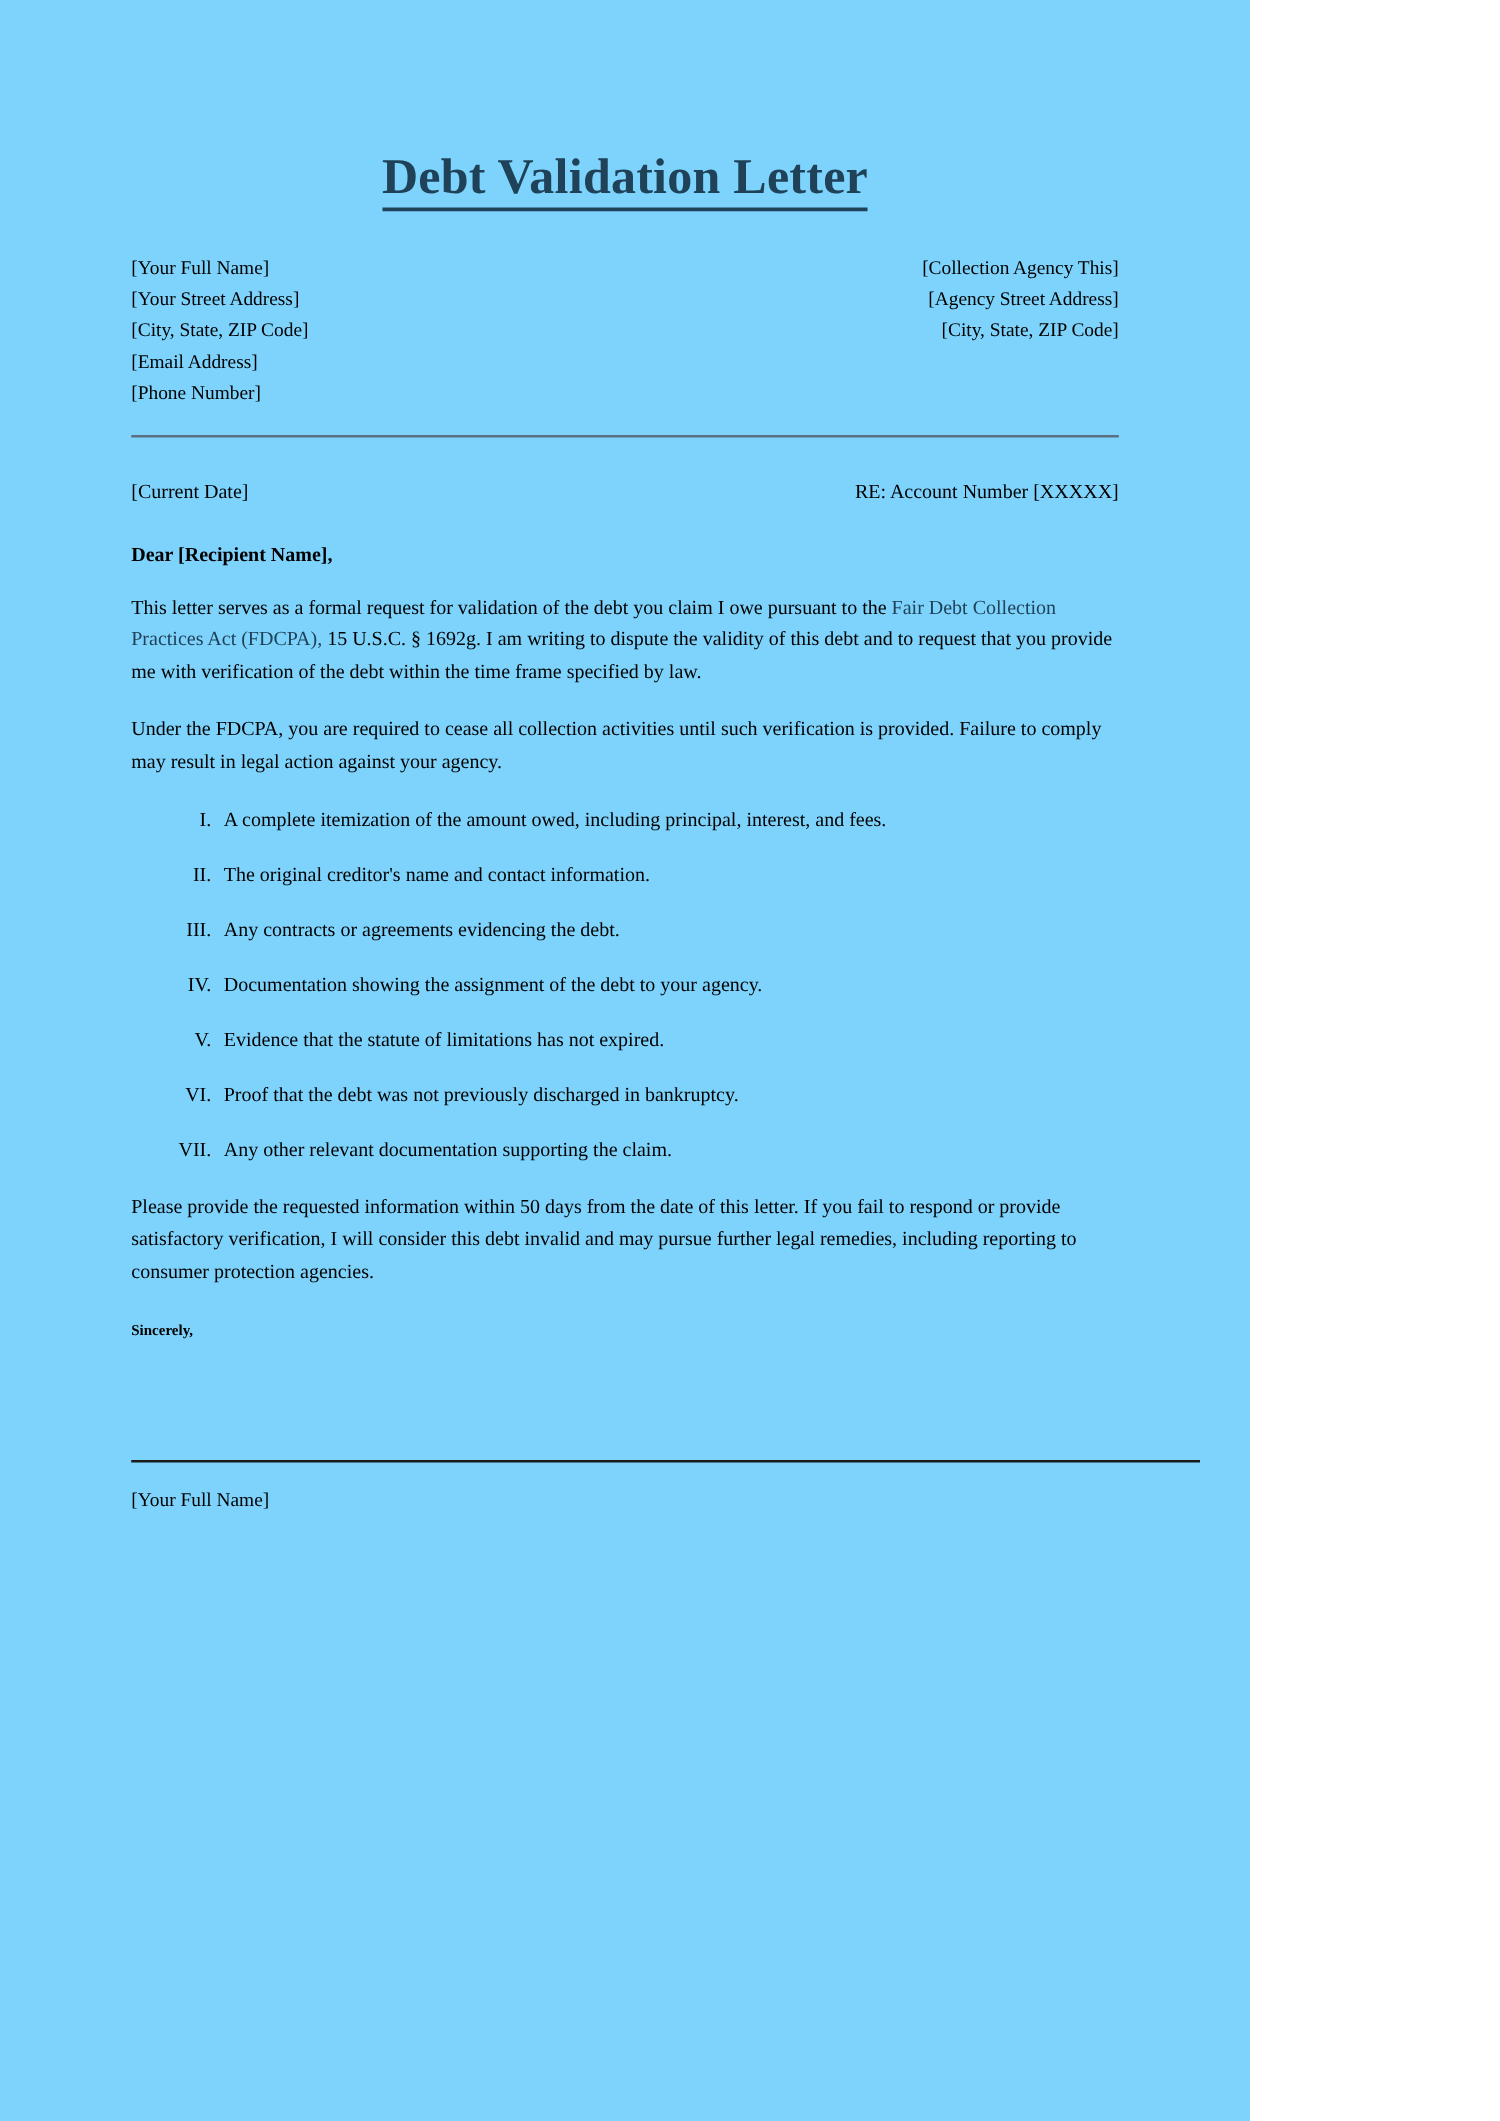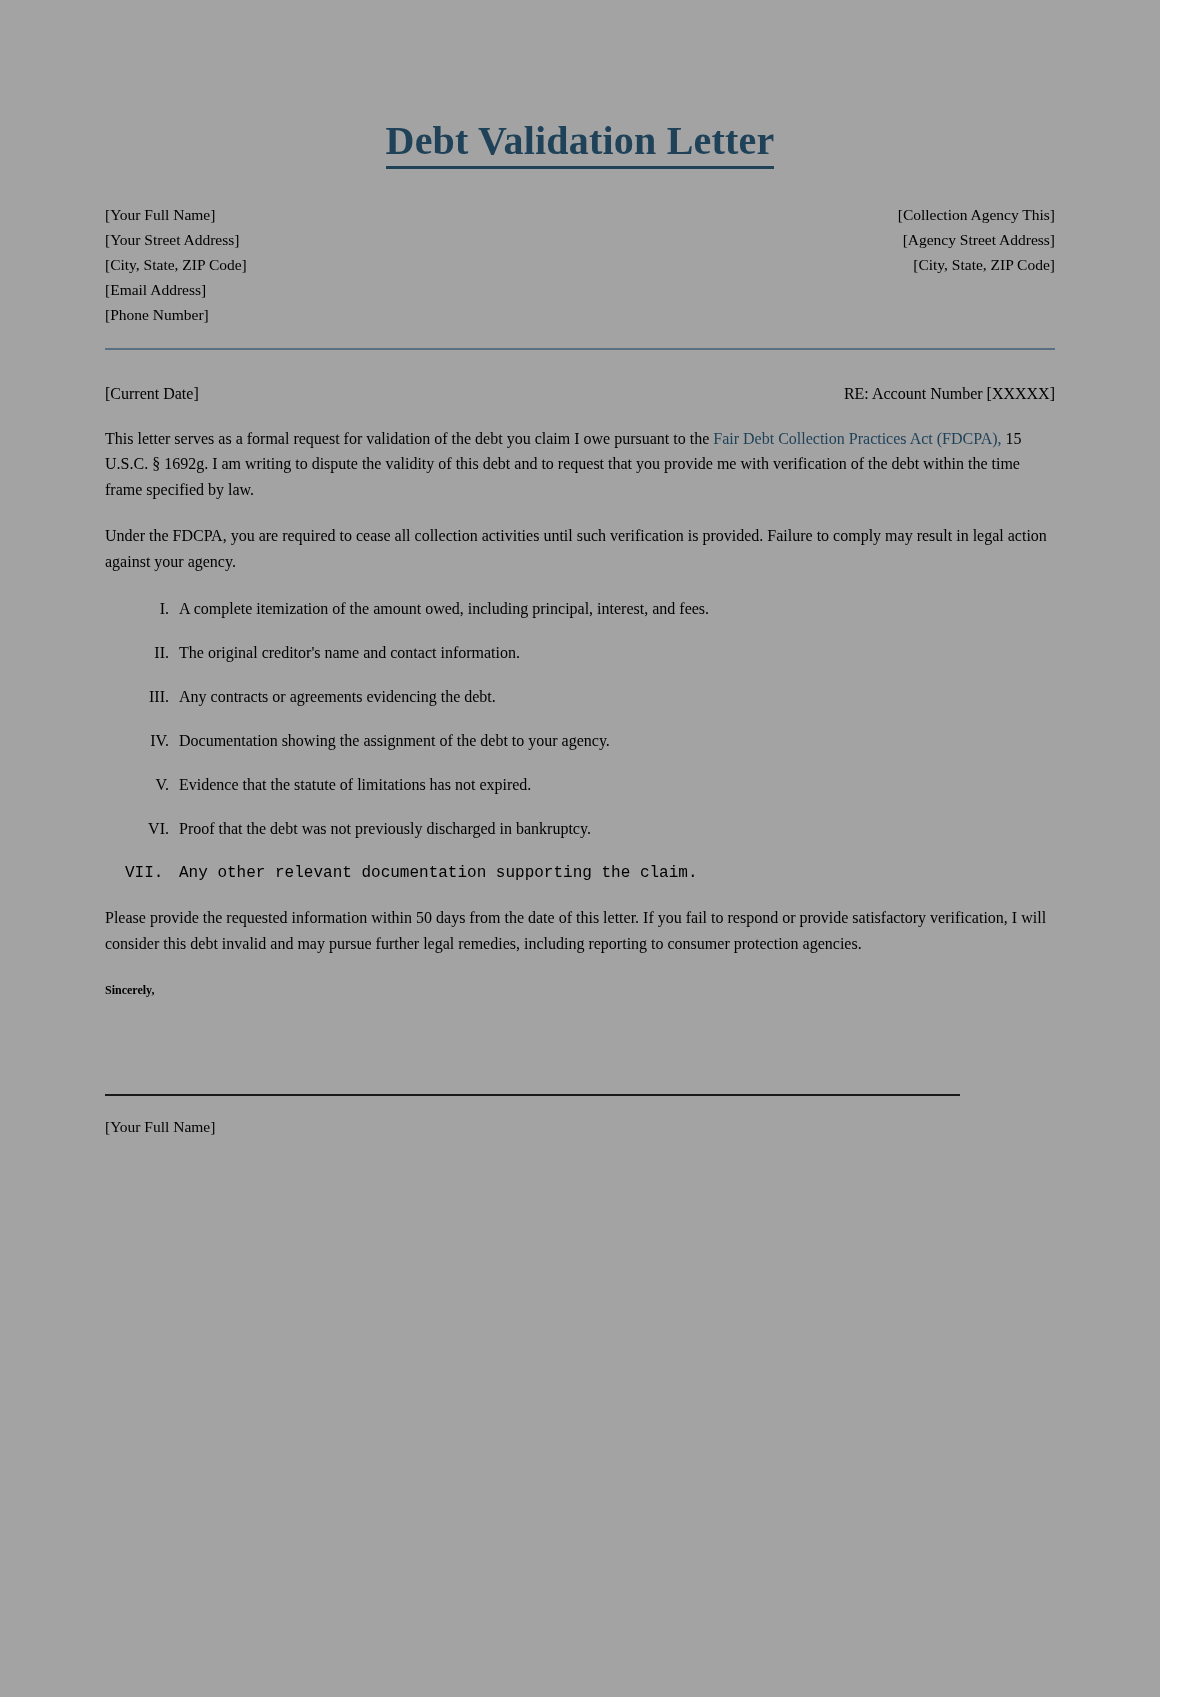--- a/index.html
+++ b/index.html
@@ -9,23 +9,23 @@
   }
   body {
     width: 1200px;
     height: 1697px;
     font-family: "Liberation Serif", "DejaVu Serif", serif;
     color: #000000;
     -webkit-font-smoothing: antialiased;
   }
   .page {
     position: relative;
-    width: 1160px;
+    width: 1000px;
     height: 1697px;
-    background: #a3a3a3;
+    background: #7dd3fc;
     box-sizing: border-box;
     padding: 0 105px;
   }
   
   .doc-title {
     margin: 0;
     padding-top: 118px;
     text-align: center;
     font-size: 40px;
     font-weight: bold;
@@ -85,21 +85,21 @@
     list-style: upper-roman outside;
     margin: 22px 0 0 0;
     padding-left: 68px;
     font-size: 16px;
   }
   ol.roman-list li {
     margin-bottom: 20px;
     line-height: 1.5;
     padding-left: 6px;
   }
-  ol.roman-list li:last-child { margin-bottom: 0; font-family: Liberation Mono, monospace; }
+  ol.roman-list li:last-child { margin-bottom: 0; }
 
   .closing {
     margin-top: 26px;
     font-size: 12px;
     font-weight: bold;
   }
   
   .sig-wrap {
     margin-top: 96px;
   }
@@ -136,20 +136,21 @@
     </div>
   </div>
 
   <hr class="header-rule">
 
   <div class="meta-row">
     <div>[Current Date]</div>
     <div>RE: Account Number [XXXXX]</div>
   </div>
 
+  <div class="salutation">Dear [Recipient Name],</div>
 
   <p class="body-para"><span>This letter serves as a formal request for validation of the debt you claim I owe pursuant to the </span><span class="accent">Fair Debt Collection Practices Act (FDCPA),</span><span> 15 U.S.C. § 1692g. I am writing to dispute the validity of this debt and to request that you provide me with verification of the debt within the time frame specified by law.</span></p>
 
   <p class="body-para">Under the FDCPA, you are required to cease all collection activities until such verification is provided. Failure to comply may result in legal action against your agency.</p>
 
   <ol class="roman-list">
     <li>A complete itemization of the amount owed, including principal, interest, and fees.</li>
     <li>The original creditor's name and contact information.</li>
     <li>Any contracts or agreements evidencing the debt.</li>
     <li>Documentation showing the assignment of the debt to your agency.</li>

